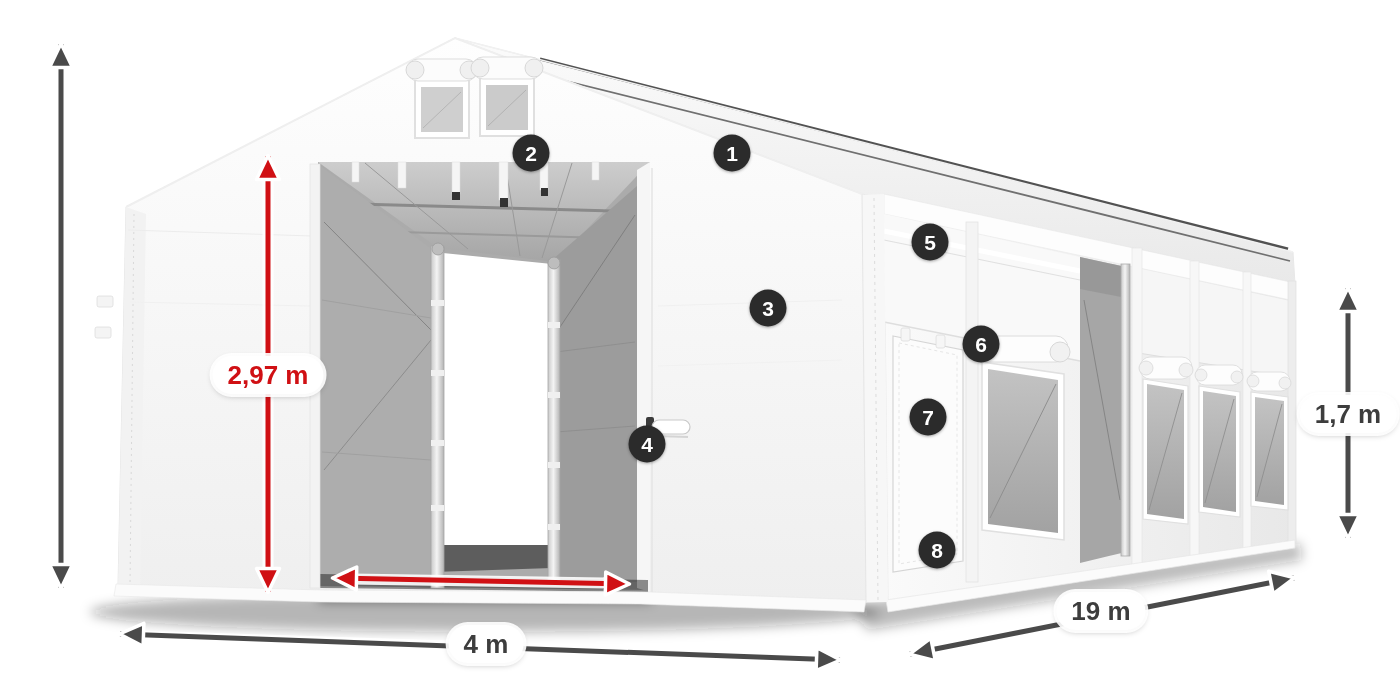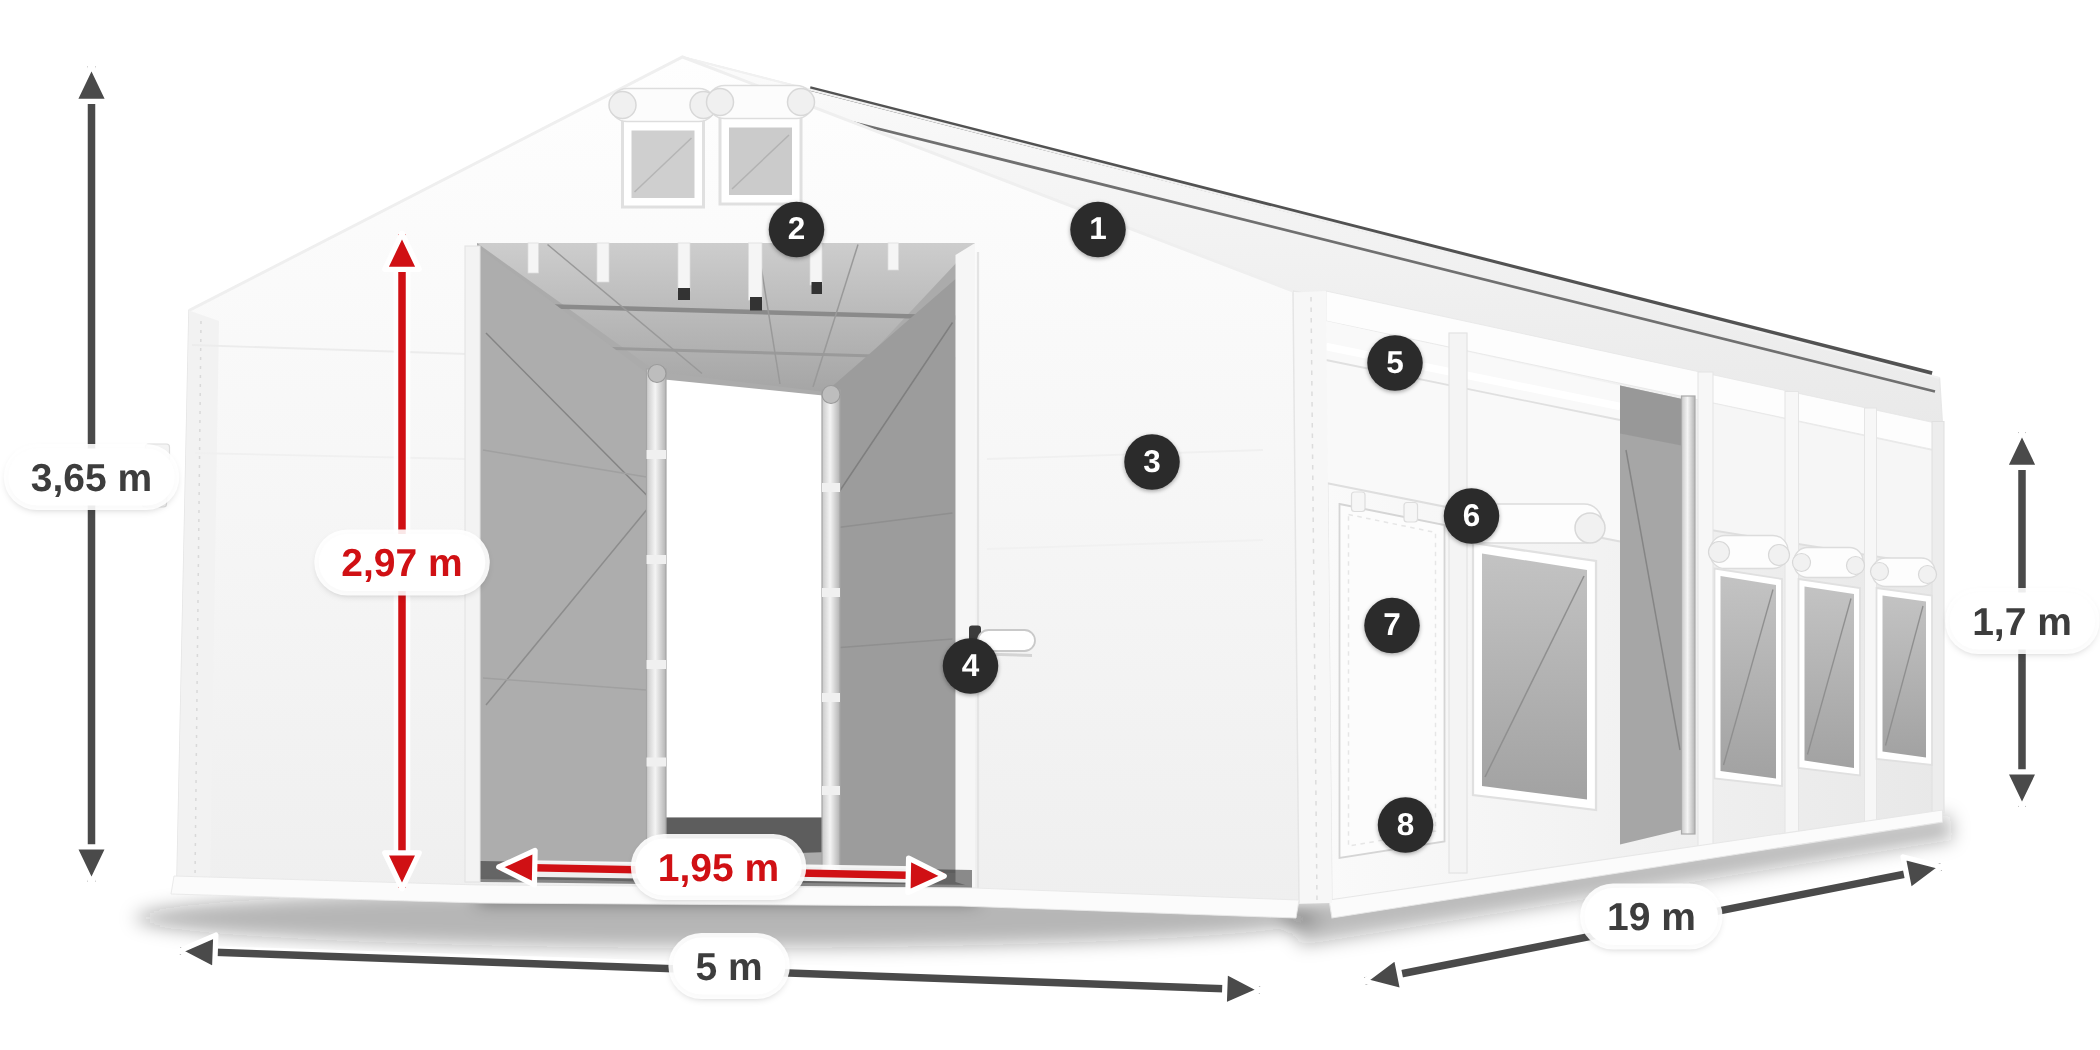--- a/index.html
+++ b/index.html
@@ -288,24 +288,22 @@
   <g>
     <line x1="928" y1="650" x2="1276" y2="582" stroke="#ffffff" stroke-width="11" opacity="0.9"></line>
     <line x1="910" y1="654" x2="1294" y2="578" stroke="var(--dark,#4a4a4a)" stroke-width="5" marker-start="url(#mDark)" marker-end="url(#mDark)"></line>
   </g>
   <g>
     <line x1="1348" y1="306" x2="1348" y2="520" stroke="#ffffff" stroke-width="11" opacity="0.9"></line>
     <line x1="1348" y1="288" x2="1348" y2="538" stroke="var(--dark,#4a4a4a)" stroke-width="5" marker-start="url(#mDark)" marker-end="url(#mDark)"></line>
   </g>
 </svg>
 
-<div class="pill" style="left:61px;top:318px">3,65 m</div>
 <div class="pill red" style="left:268px;top:375px">2,97 m</div>
-<div class="pill red" style="left:479px;top:578px">1,95 m</div>
-<div class="pill" style="left:486px;top:644px">5 m</div>
+<div class="pill" style="left:486px;top:644px">4 m</div>
 <div class="pill" style="left:1101px;top:611px">19 m</div>
 <div class="pill" style="left:1348px;top:414px">1,7 m</div>
 
 <div class="badge" style="left:732px;top:153px">1</div>
 <div class="badge" style="left:531px;top:153px">2</div>
 <div class="badge" style="left:768px;top:308px">3</div>
 <div class="badge" style="left:647px;top:444px">4</div>
 <div class="badge" style="left:930px;top:242px">5</div>
 <div class="badge" style="left:981px;top:344px">6</div>
 <div class="badge" style="left:928px;top:417px">7</div>

